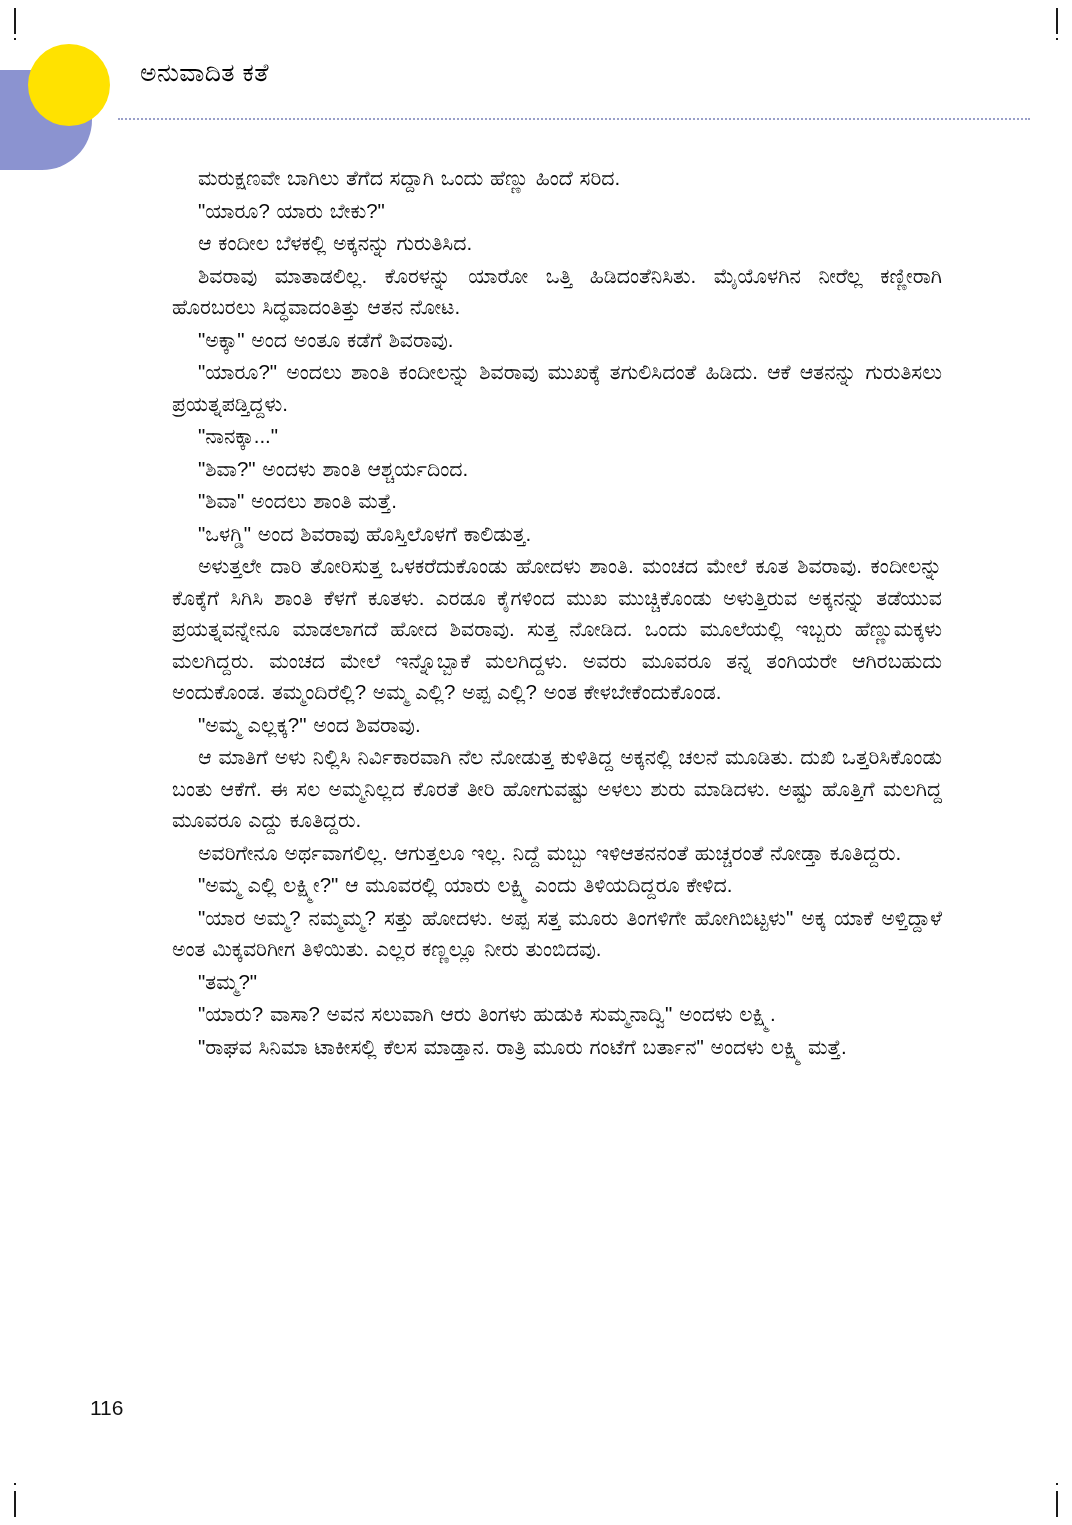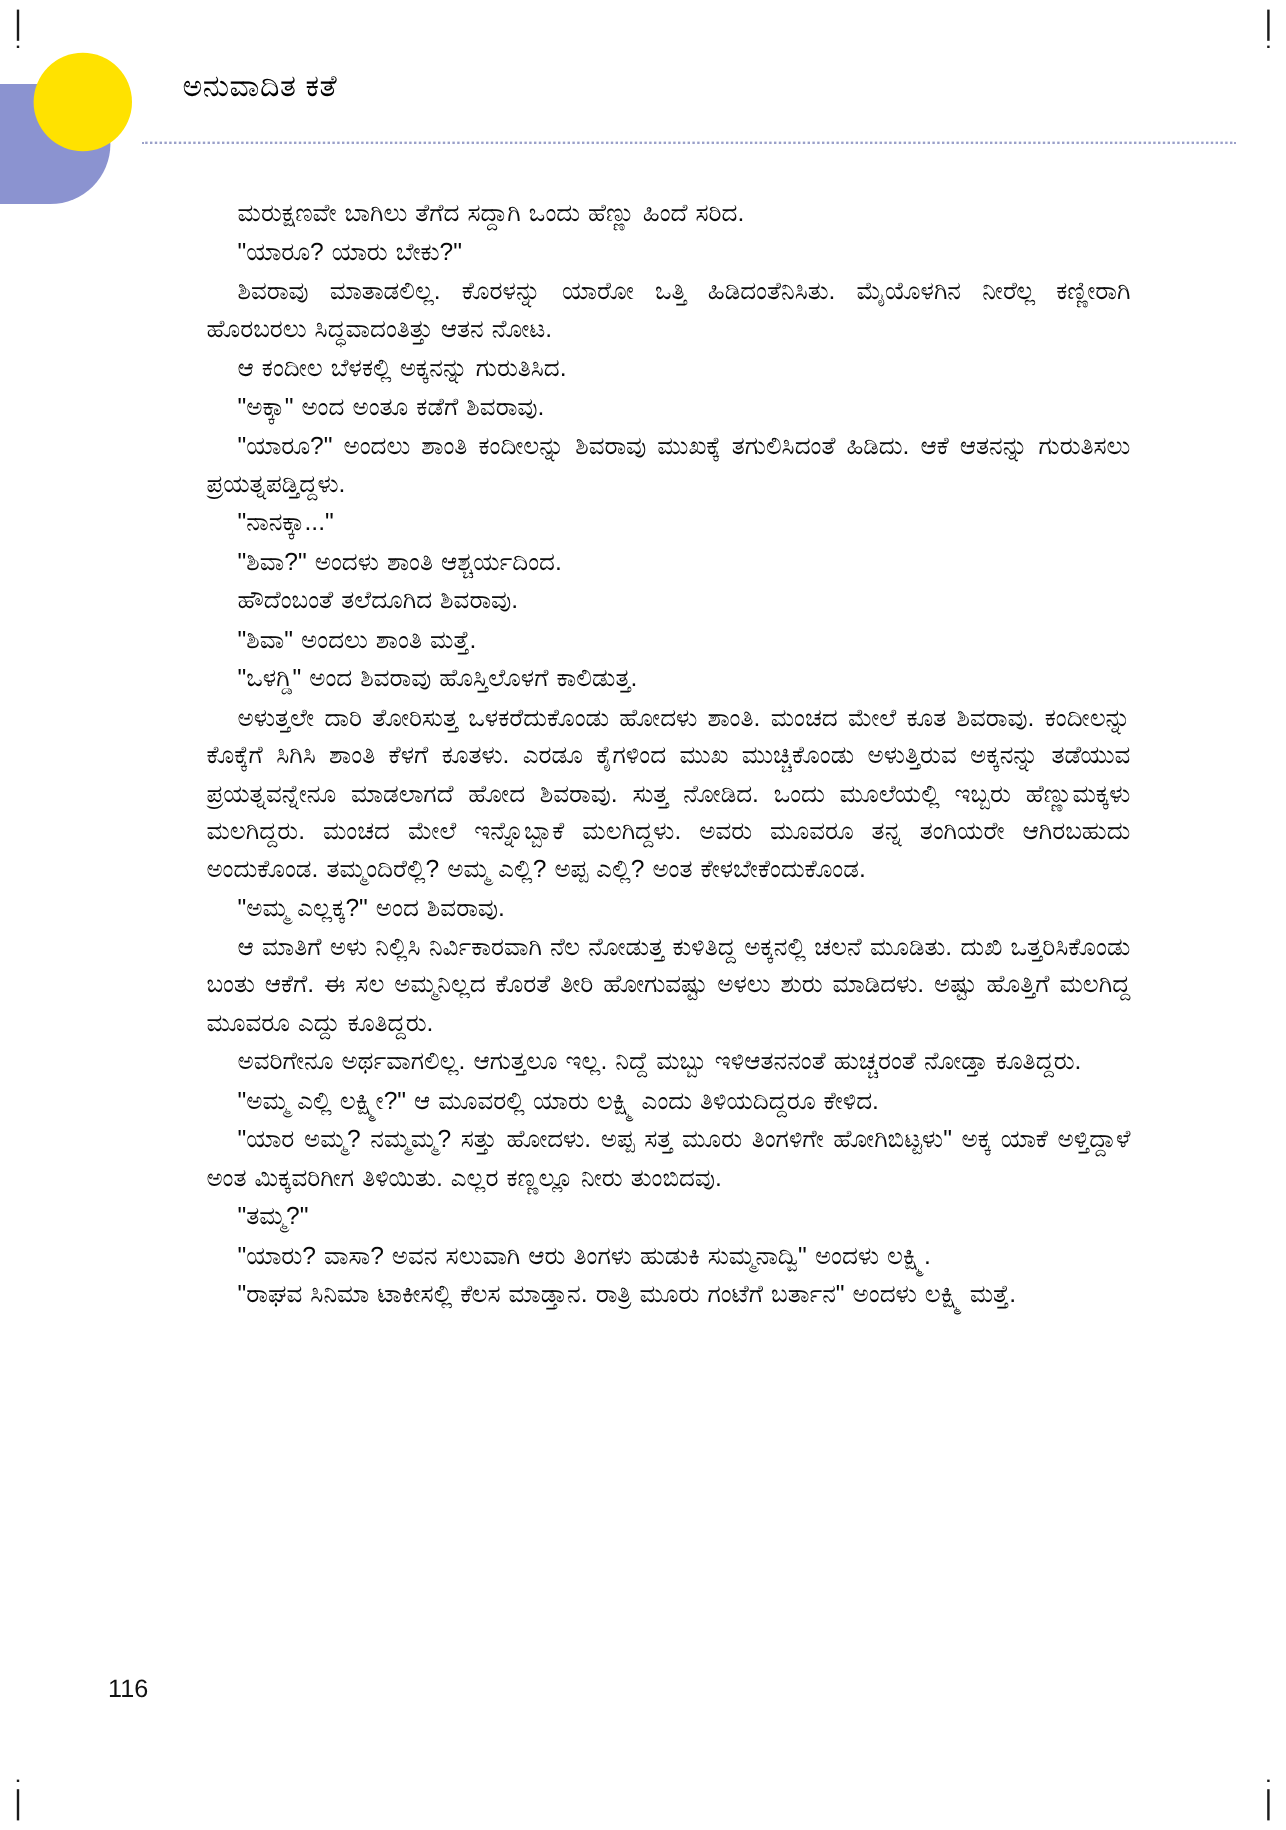--- a/index.html
+++ b/index.html
@@ -54,21 +54,21 @@
     width: 92px;
     height: 100px;
     background: #8b93d0;
     border-top-right-radius: 92px;
     border-bottom-right-radius: 92px;
   }
 
   
   .runhead {
     position: absolute;
-    left: 152px;
+    left: 140px;
     top: 58px;
     font-size: 25px;
     letter-spacing: 0.5px;
     color: #000000;
     font-family: "Liberation Sans", sans-serif;
   }
   .dotted-rule {
     position: absolute;
     left: 118px;
     top: 118px;
@@ -121,27 +121,26 @@
   <div class="deco-blue"></div>
   <div class="deco-yellow"></div>
 </div>
 
 <div class="runhead">ಅನುವಾದಿತ ಕತೆ</div>
 <div class="dotted-rule"></div>
 
 <div class="page-body">
   <p class="para">ಮರುಕ್ಷಣವೇ ಬಾಗಿಲು ತೆಗೆದ ಸದ್ದಾಗಿ ಒಂದು ಹೆಣ್ಣು ಹಿಂದೆ ಸರಿದ.</p>
   <p class="para">"ಯಾರೂ? ಯಾರು ಬೇಕು?"</p>
+  <p class="para">ಆ ಕಂದೀಲ ಬೆಳಕಲ್ಲಿ ಅಕ್ಕನನ್ನು ಗುರುತಿಸಿದ.</p>
   <p class="para">ಶಿವರಾವು ಮಾತಾಡಲಿಲ್ಲ. ಕೊರಳನ್ನು ಯಾರೋ ಒತ್ತಿ ಹಿಡಿದಂತೆನಿಸಿತು. ಮೈಯೊಳಗಿನ ನೀರೆಲ್ಲ ಕಣ್ಣೀರಾಗಿ ಹೊರಬರಲು ಸಿದ್ಧವಾದಂತಿತ್ತು ಆತನ ನೋಟ.</p>
-  <p class="para">ಆ ಕಂದೀಲ ಬೆಳಕಲ್ಲಿ ಅಕ್ಕನನ್ನು ಗುರುತಿಸಿದ.</p>
   <p class="para">"ಅಕ್ಕಾ" ಅಂದ ಅಂತೂ ಕಡೆಗೆ ಶಿವರಾವು.</p>
   <p class="para">"ಯಾರೂ?" ಅಂದಲು ಶಾಂತಿ ಕಂದೀಲನ್ನು ಶಿವರಾವು ಮುಖಕ್ಕೆ ತಗುಲಿಸಿದಂತೆ ಹಿಡಿದು. ಆಕೆ ಆತನನ್ನು ಗುರುತಿಸಲು ಪ್ರಯತ್ನಪಡ್ತಿದ್ದಳು.</p>
   <p class="para">"ನಾನಕ್ಕಾ..."</p>
   <p class="para">"ಶಿವಾ?" ಅಂದಳು ಶಾಂತಿ ಆಶ್ಚರ್ಯದಿಂದ.</p>
-  <p class="para">ಹೌದೆಂಬಂತೆ ತಲೆದೂಗಿದ ಶಿವರಾವು.</p>
   <p class="para">"ಶಿವಾ" ಅಂದಲು ಶಾಂತಿ ಮತ್ತೆ.</p>
   <p class="para">"ಒಳಗ್ಡಿ" ಅಂದ ಶಿವರಾವು ಹೊಸ್ತಿಲೊಳಗೆ ಕಾಲಿಡುತ್ತ.</p>
   <p class="para">ಅಳುತ್ತಲೇ ದಾರಿ ತೋರಿಸುತ್ತ ಒಳಕರೆದುಕೊಂಡು ಹೋದಳು ಶಾಂತಿ. ಮಂಚದ ಮೇಲೆ ಕೂತ ಶಿವರಾವು. ಕಂದೀಲನ್ನು ಕೊಕ್ಕೆಗೆ ಸಿಗಿಸಿ ಶಾಂತಿ ಕೆಳಗೆ ಕೂತಳು. ಎರಡೂ ಕೈಗಳಿಂದ ಮುಖ ಮುಚ್ಚಿಕೊಂಡು ಅಳುತ್ತಿರುವ ಅಕ್ಕನನ್ನು ತಡೆಯುವ ಪ್ರಯತ್ನವನ್ನೇನೂ ಮಾಡಲಾಗದೆ ಹೋದ ಶಿವರಾವು. ಸುತ್ತ ನೋಡಿದ. ಒಂದು ಮೂಲೆಯಲ್ಲಿ ಇಬ್ಬರು ಹೆಣ್ಣುಮಕ್ಕಳು ಮಲಗಿದ್ದರು. ಮಂಚದ ಮೇಲೆ ಇನ್ನೊಬ್ಬಾಕೆ ಮಲಗಿದ್ದಳು. ಅವರು ಮೂವರೂ ತನ್ನ ತಂಗಿಯರೇ ಆಗಿರಬಹುದು ಅಂದುಕೊಂಡ. ತಮ್ಮಂದಿರೆಲ್ಲಿ? ಅಮ್ಮ ಎಲ್ಲಿ? ಅಪ್ಪ ಎಲ್ಲಿ? ಅಂತ ಕೇಳಬೇಕೆಂದುಕೊಂಡ.</p>
   <p class="para">"ಅಮ್ಮ ಎಲ್ಲಕ್ಕ?" ಅಂದ ಶಿವರಾವು.</p>
   <p class="para">ಆ ಮಾತಿಗೆ ಅಳು ನಿಲ್ಲಿಸಿ ನಿರ್ವಿಕಾರವಾಗಿ ನೆಲ ನೋಡುತ್ತ ಕುಳಿತಿದ್ದ ಅಕ್ಕನಲ್ಲಿ ಚಲನೆ ಮೂಡಿತು. ದುಖಿ ಒತ್ತರಿಸಿಕೊಂಡು ಬಂತು ಆಕೆಗೆ. ಈ ಸಲ ಅಮ್ಮನಿಲ್ಲದ ಕೊರತೆ ತೀರಿ ಹೋಗುವಷ್ಟು ಅಳಲು ಶುರು ಮಾಡಿದಳು. ಅಷ್ಟು ಹೊತ್ತಿಗೆ ಮಲಗಿದ್ದ ಮೂವರೂ ಎದ್ದು ಕೂತಿದ್ದರು.</p>
   <p class="para">ಅವರಿಗೇನೂ ಅರ್ಥವಾಗಲಿಲ್ಲ. ಆಗುತ್ತಲೂ ಇಲ್ಲ. ನಿದ್ದೆ ಮಬ್ಬು ಇಳಿಆತನನಂತೆ ಹುಚ್ಚರಂತೆ ನೋಡ್ತಾ ಕೂತಿದ್ದರು.</p>
   <p class="para">"ಅಮ್ಮ ಎಲ್ಲಿ ಲಕ್ಷ್ಮೀ?" ಆ ಮೂವರಲ್ಲಿ ಯಾರು ಲಕ್ಷ್ಮಿ ಎಂದು ತಿಳಿಯದಿದ್ದರೂ ಕೇಳಿದ.</p>
   <p class="para">"ಯಾರ ಅಮ್ಮ? ನಮ್ಮಮ್ಮ? ಸತ್ತು ಹೋದಳು. ಅಪ್ಪ ಸತ್ತ ಮೂರು ತಿಂಗಳಿಗೇ ಹೋಗಿಬಿಟ್ಟಳು" ಅಕ್ಕ ಯಾಕೆ ಅಳ್ತಿದ್ದಾಳೆ ಅಂತ ಮಿಕ್ಕವರಿಗೀಗ ತಿಳಿಯಿತು. ಎಲ್ಲರ ಕಣ್ಣಲ್ಲೂ ನೀರು ತುಂಬಿದವು.</p>
   <p class="para">"ತಮ್ಮ?"</p>
   <p class="para">"ಯಾರು? ವಾಸಾ? ಅವನ ಸಲುವಾಗಿ ಆರು ತಿಂಗಳು ಹುಡುಕಿ ಸುಮ್ಮನಾದ್ವಿ" ಅಂದಳು ಲಕ್ಷ್ಮಿ.</p>

